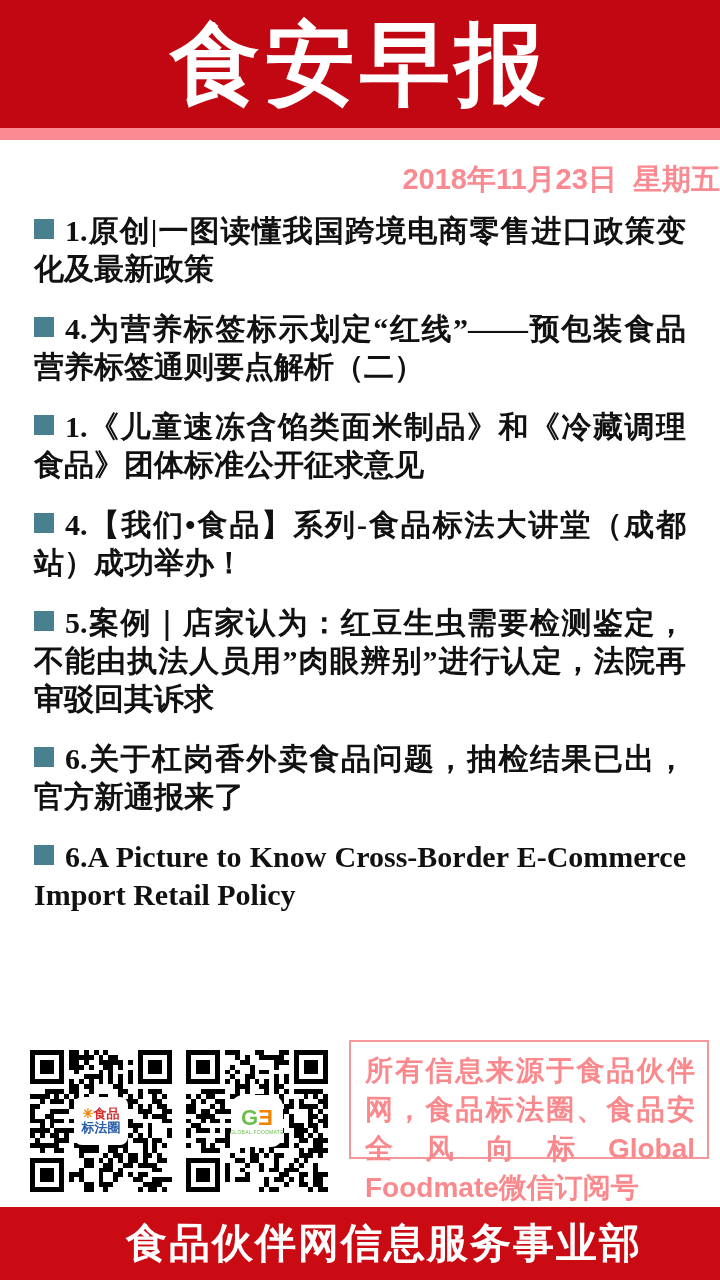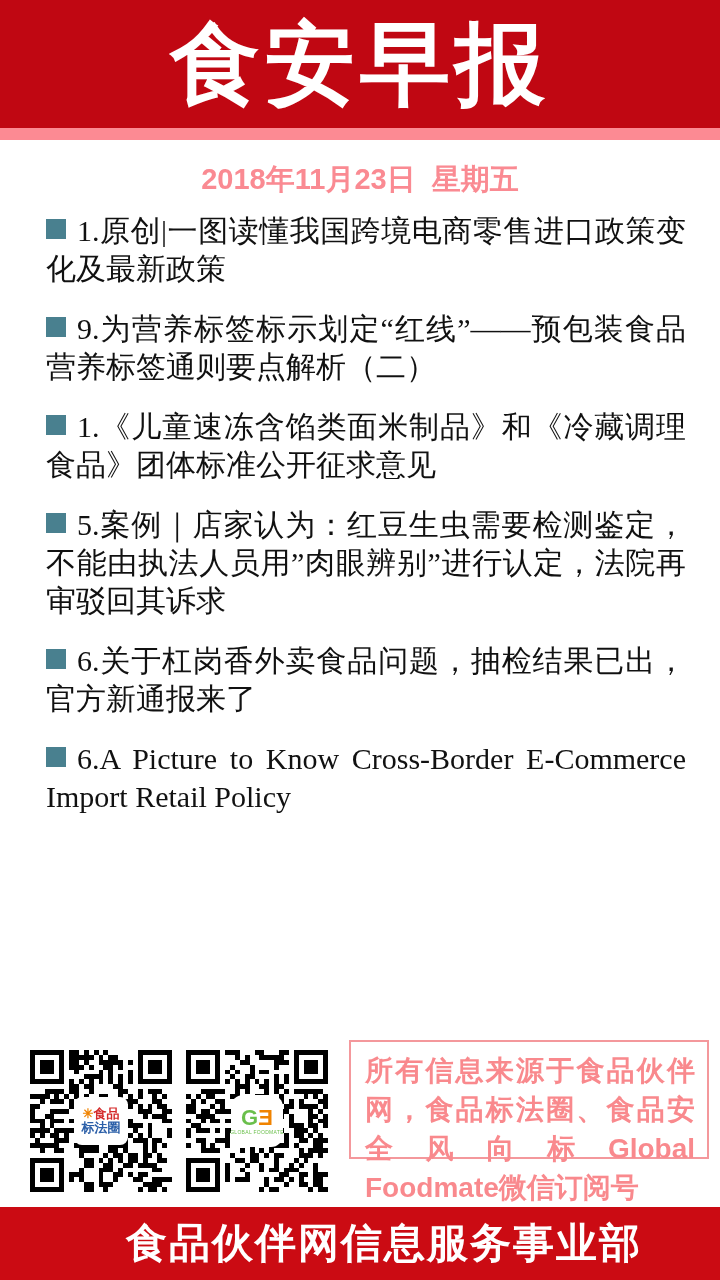--- a/index.html
+++ b/index.html
@@ -9,25 +9,25 @@
 
   
   .masthead{height:128px;background:var(--header-red);display:flex;
             align-items:center;justify-content:center;}
   .masthead h1{margin:16px;color:#ffffff;font-size:90px;font-weight:900;
                letter-spacing:5px;line-height:1;
                font-family:"Liberation Sans", sans-serif;}
   .stripe{height:12px;background:var(--stripe-pink);}
 
   
-  .date-line{margin-top:21px;text-align:center;color:var(--date-pink);
+  .date-line{margin-top:21px;text-align:right;color:var(--date-pink);
              font-size:29px;font-weight:bold;white-space:pre;line-height:36px;}
 
   
-  .news-list{margin:15px 34px 0 46px;}
+  .news-list{margin:15px 34px 0 34px;font-weight:bold;}
   .news-item{margin:0 0 22px 0;font-size:30px;line-height:38px;color:#111111;
              text-align:justify;font-family:"Liberation Serif", serif;}
   .news-item:last-child{margin-bottom:0;}
   .bullet{display:inline-block;width:20px;height:20px;background:var(--bullet-teal);
           margin-right:11px;vertical-align:2px;}
 
   
   .bottom{position:absolute;left:0;top:1048px;width:720px;height:150px;}
   .qr{position:absolute;top:2px;width:142px;height:142px;background:#ffffff;}
   .qr svg{display:block;width:142px;height:142px;}
@@ -69,24 +69,25 @@
   <header class="masthead">
     <h1>食安早报</h1>
   </header>
   <div class="stripe"></div>
 
   <div class="date-line">2018年11月23日  星期五</div>
 
   <main class="news-list" id="news-list">
     <p class="news-item"><span class="bullet"></span><span class="item-text">1.原创|一图读懂我国跨境电商零售进口政策变化及最新政策</span></p>
 
-    <p class="news-item"><span class="bullet"></span><span class="item-text">9.为营养标签标示划定“红线”——预包装食品营养标签通则要点解析（二）</span></p>
+    <p class="news-item"><span class="bullet"></span><span class="item-text">4.为营养标签标示划定“红线”——预包装食品营养标签通则要点解析（二）</span></p>
 
     <p class="news-item"><span class="bullet"></span><span class="item-text">1.《儿童速冻含馅类面米制品》和《冷藏调理食品》团体标准公开征求意见</span></p>
 
+    <p class="news-item"><span class="bullet"></span><span class="item-text">4.【我们•食品】系列-食品标法大讲堂（成都站）成功举办！</span></p>
 
     <p class="news-item"><span class="bullet"></span><span class="item-text">5.案例｜店家认为：红豆生虫需要检测鉴定，不能由执法人员用”肉眼辨别”进行认定，法院再审驳回其诉求</span></p>
 
     <p class="news-item"><span class="bullet"></span><span class="item-text">6.关于杠岗香外卖食品问题，抽检结果已出，官方新通报来了</span></p>
 
 
     <p class="news-item"><span class="bullet"></span><span class="item-text">6.A Picture to Know Cross-Border E-Commerce Import Retail Policy</span></p>
   </main>
 
   <div class="bottom">

